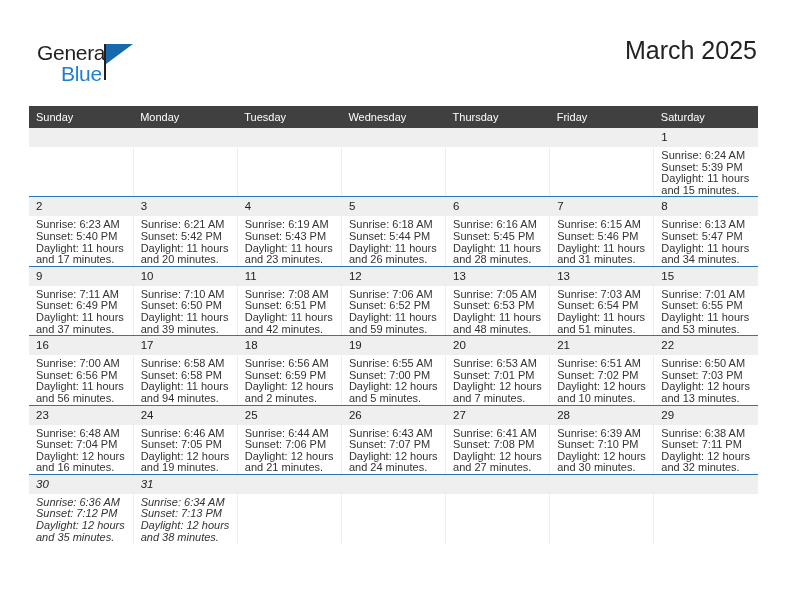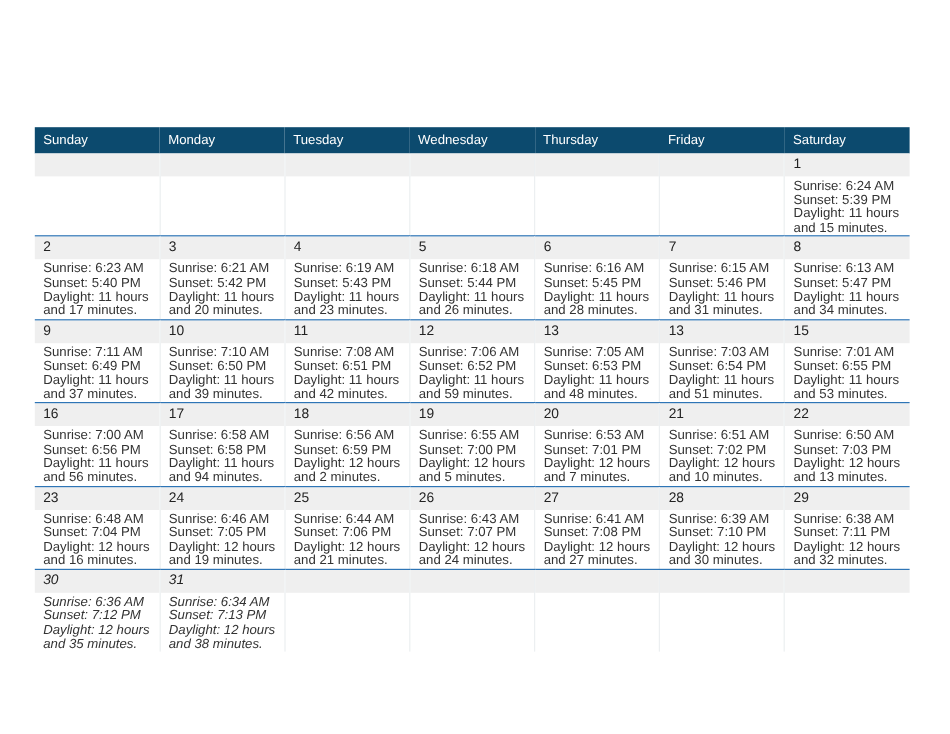--- a/index.html
+++ b/index.html
@@ -99,21 +99,21 @@
     left: 29px;
     top: 106px;
     width: 729px;
   }
   .cal-table {
     width: 729px;
     border-collapse: collapse;
     table-layout: fixed;
   }
   .cal-table th {
-    background: #0c4a6e;
+    background: #404040;
     color: #ffffff;
     font-size: 11px;
     font-weight: normal;
     text-align: left;
     padding: 5px 0 5px 7px;
     height: 11px;
     border: none;
     font-family: "Liberation Sans", sans-serif;
   }
   .cal-table td {
@@ -156,21 +156,28 @@
     background: #efefef;
   }
 </style>
 </head>
 <body>
 
 <div class="page">
 
   <div class="header">
 
-
+    <div class="logo">
+      <span class="logo-general">General</span>
+      <span class="logo-flagpole"></span>
+      <span class="logo-flag"></span>
+      <span class="logo-blue">Blue</span>
+    </div>
+
+    <div class="title">March 2025</div>
   </div>
 
   <div class="calendar">
     <table class="cal-table">
       <thead>
         <tr id="weekday-row">
             <th>Sunday</th>
             <th>Monday</th>
             <th>Tuesday</th>
             <th>Wednesday</th>

